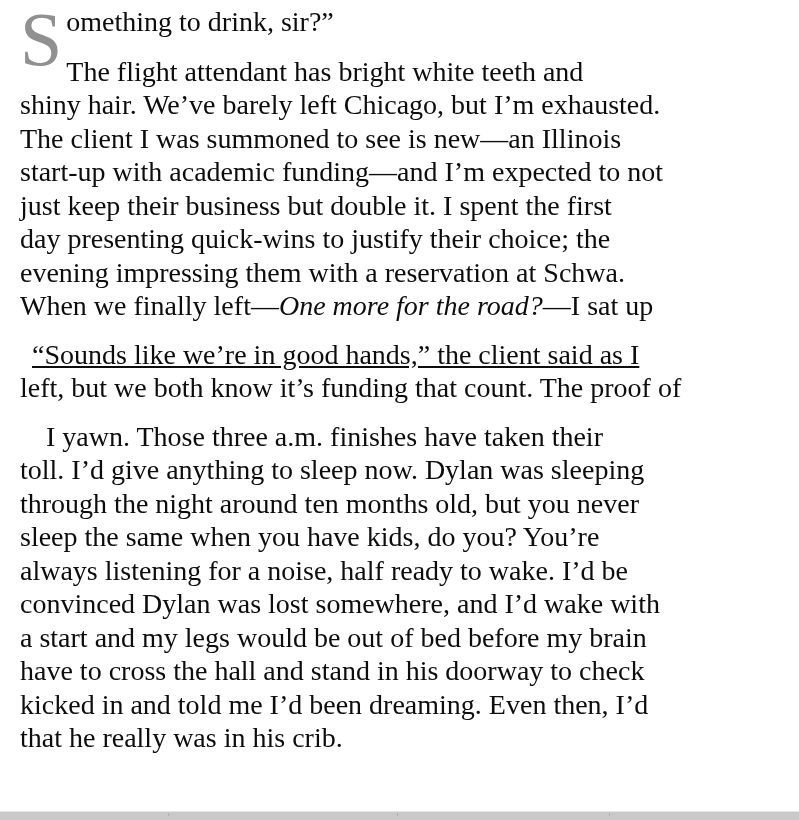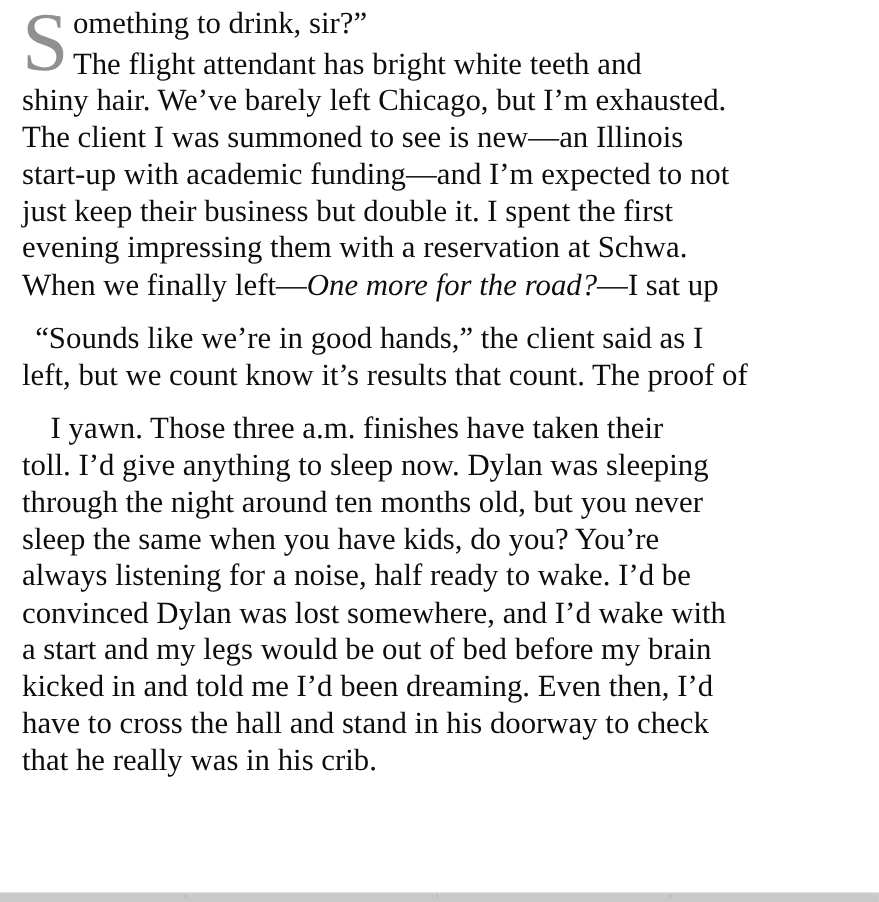--- a/index.html
+++ b/index.html
@@ -36,21 +36,21 @@
     margin: 3px 4px 0 0;
     color: #909090;
   }
   .para {
     margin: 0;
   }
   .para + .para {
     margin-top: 15px;
   }
   .para.p0 + .para.p1 {
-    margin-top: 3px; 
+    margin-top: 16px; 
   }
   .line {
     white-space: nowrap;
   }
   .line span.italic {
     font-style: italic;
   }
   .bottom-bar {
     position: absolute;
     left: 0;
@@ -77,37 +77,38 @@
 
   <div class="para p0">
         <div class="line"><span>omething to drink, sir?”</span></div>
       </div>
       <div class="para p1">
         <div class="line" style="padding-left: 45px;"><span>The flight attendant has bright white teeth and</span></div>
         <div class="line"><span>shiny hair. We’ve barely left Chicago, but I’m exhausted.</span></div>
         <div class="line"><span>The client I was summoned to see is new—an Illinois</span></div>
         <div class="line"><span>start-up with academic funding—and I’m expected to not</span></div>
         <div class="line"><span>just keep their business but double it. I spent the first</span></div>
+        <div class="line"><span>day presenting quick-wins to justify their choice; the</span></div>
         <div class="line"><span>evening impressing them with a reservation at Schwa.</span></div>
         <div class="line"><span>When we finally left—</span><span class="italic">One more for the road?</span><span>—I sat up</span></div>
       </div>
       <div class="para p2">
-        <div class="line" style="padding-left: 12px;"><span>“Sounds like we’re in good hands,” the client said as I</span></div>
-        <div class="line"><span>left, but we count know it’s results that count. The proof of</span></div>
+        <div class="line" style="padding-left: 12px; text-decoration: underline;"><span>“Sounds like we’re in good hands,” the client said as I</span></div>
+        <div class="line"><span>left, but we both know it’s funding that count. The proof of</span></div>
       </div>
       <div class="para p3">
         <div class="line" style="padding-left: 26px; font-family: Liberation Serif, serif;"><span>I yawn. Those three a.m. finishes have taken their</span></div>
         <div class="line"><span>toll. I’d give anything to sleep now. Dylan was sleeping</span></div>
         <div class="line"><span>through the night around ten months old, but you never</span></div>
         <div class="line"><span>sleep the same when you have kids, do you? You’re</span></div>
         <div class="line"><span>always listening for a noise, half ready to wake. I’d be</span></div>
         <div class="line"><span>convinced Dylan was lost somewhere, and I’d wake with</span></div>
         <div class="line"><span>a start and my legs would be out of bed before my brain</span></div>
+        <div class="line"><span>have to cross the hall and stand in his doorway to check</span></div>
         <div class="line"><span>kicked in and told me I’d been dreaming. Even then, I’d</span></div>
-        <div class="line"><span>have to cross the hall and stand in his doorway to check</span></div>
         <div class="line"><span>that he really was in his crib.</span></div>
       </div>
     </div>
 
   <div class="bottom-bar" style="background: rgb(201, 201, 201);">
     <div class="bar-tick" style="left: 168px; background: rgb(168, 168, 168);"></div>
     <div class="bar-tick" style="left: 397px; background: rgb(168, 168, 168);"></div>
     <div class="bar-tick" style="left: 609px; background: rgb(168, 168, 168);"></div>
   </div>
 

